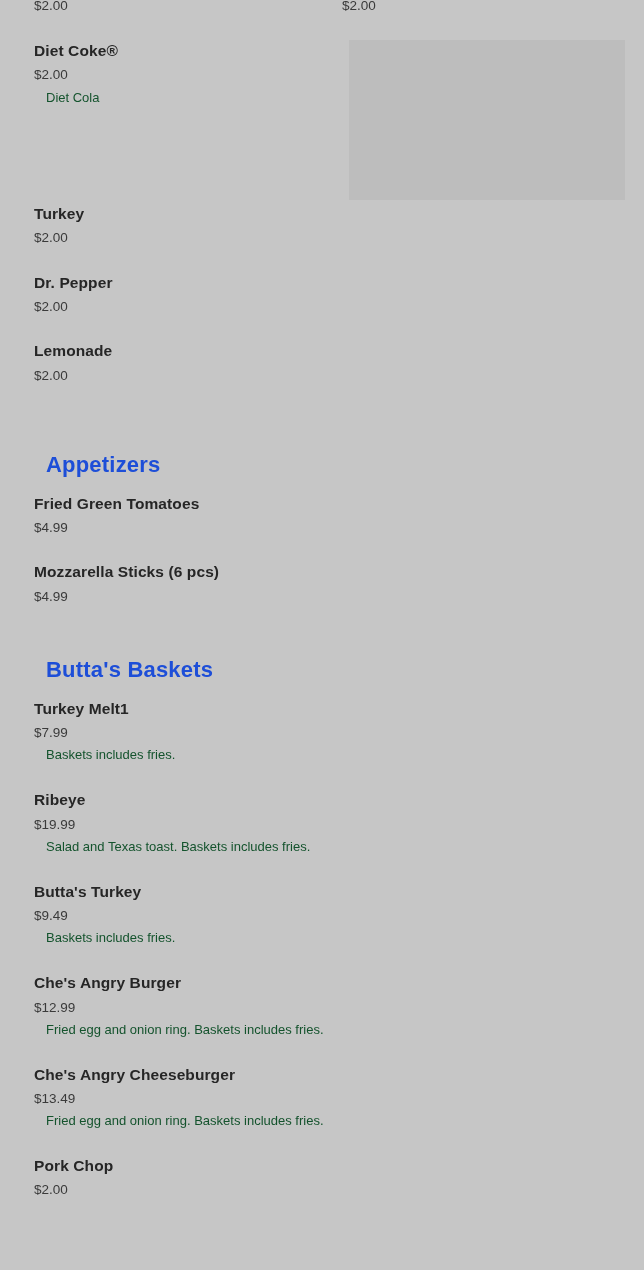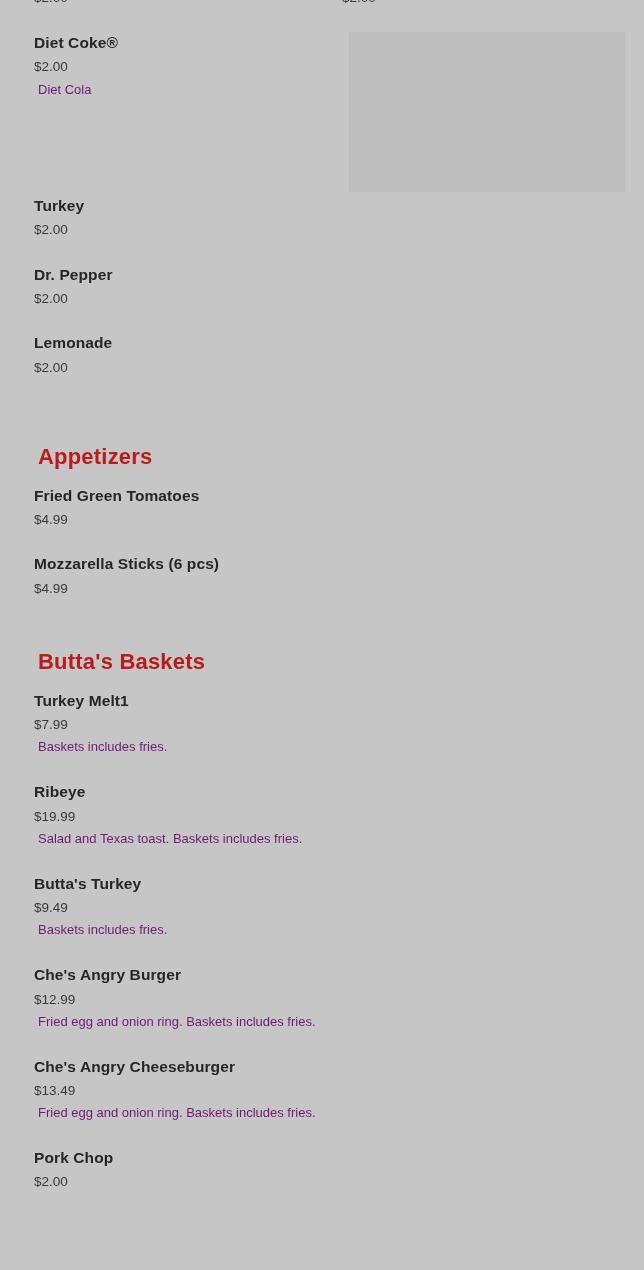--- a/index.html
+++ b/index.html
@@ -13,21 +13,21 @@
     font-family: "Liberation Sans", sans-serif;
     color: #2b2b2b;
     overflow: hidden;
     position: relative;
   }
   .page {
     position: relative;
     width: 572px;
     height: 1270px;
     box-sizing: border-box;
-    padding: 0 34px;
+    padding: 8px 34px;
   }
 
   
   .top-strip {
     position: relative;
     height: 196px;
   }
   .col-left {
     position: absolute;
     left: 0;
@@ -62,30 +62,30 @@
     letter-spacing: 0.1px;
   }
   .item-price {
     font-size: 13.5px;
     color: #3a3a3a;
     line-height: 1.2;
     margin: 0;
   }
   .item-desc {
     font-size: 13px;
-    color: #701a75;
+    color: #14532d;
     line-height: 1.3;
-    margin: 6px 0 0 4px;
+    margin: 6px 0 0 12px;
   }
 
   .section-title {
     font-size: 22px;
     font-weight: bold;
-    color: #b91c1c;
-    margin: 0 0 16px 4px;
+    color: #1d4ed8;
+    margin: 0 0 16px 12px;
     letter-spacing: 0.2px;
   }
 
   .section {
     margin-bottom: 10px;
   }
 
   .spacer-lg { height: 42px; }
   .spacer-md { height: 26px; }
 

